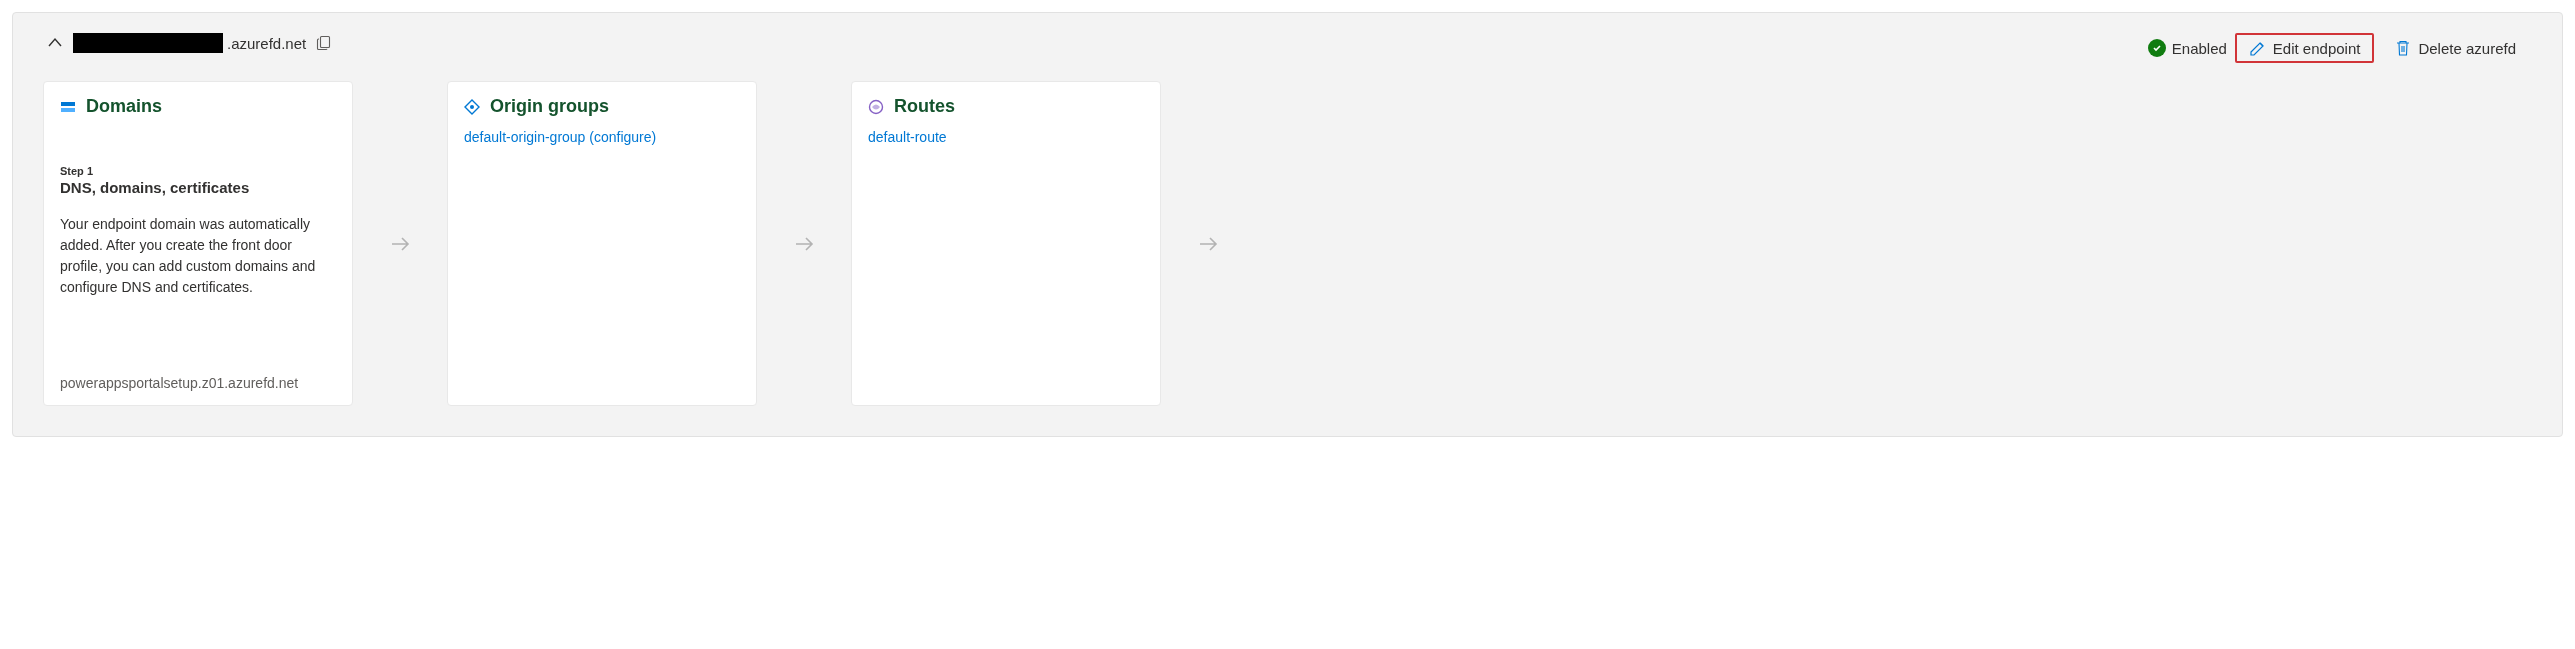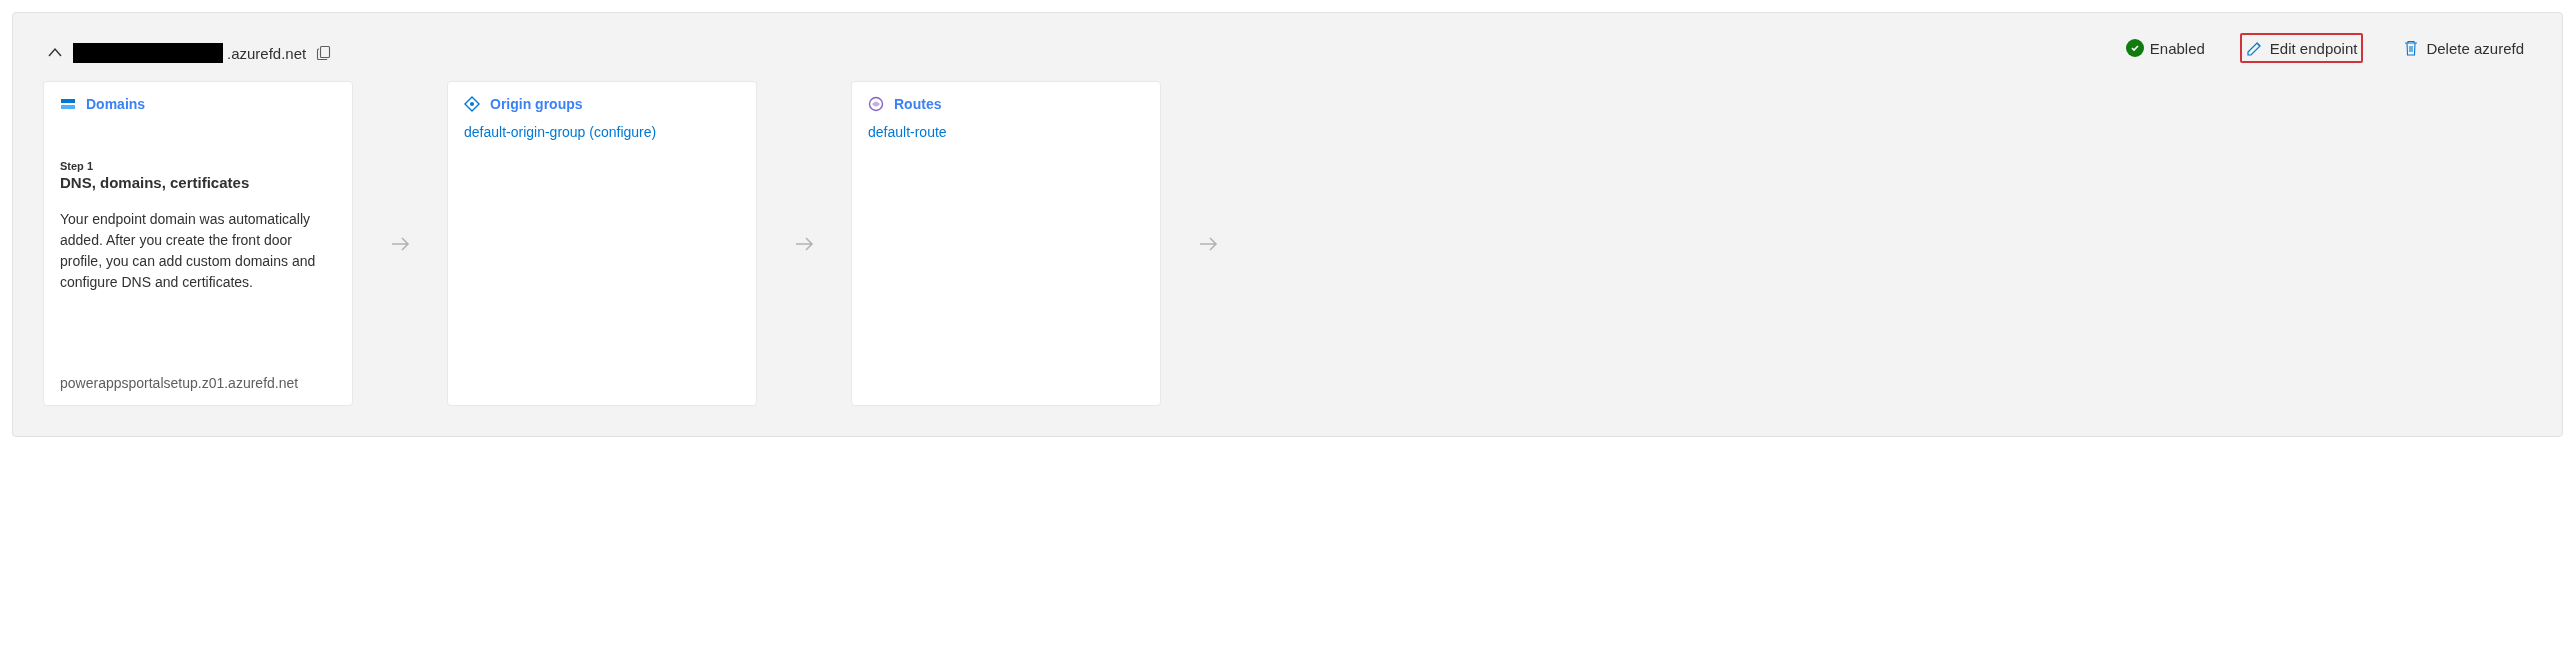--- a/index.html
+++ b/index.html
@@ -11,21 +11,21 @@
   }
   .panel {
     margin: 12px;
     background: #f3f3f3;
     border: 1px solid #e1e1e1;
     border-radius: 4px;
     padding: 20px 30px 30px 30px;
   }
   .header-row {
     display: flex;
-    align-items: flex-end;
+    align-items: flex-start;
     justify-content: space-between;
     margin-bottom: 18px;
     padding: 0 4px;
   }
   .header-left {
     display: flex;
     align-items: center;
     gap: 10px;
   }
   .chevron-up {
@@ -71,24 +71,23 @@
     border-radius: 50%;
     display: flex; align-items: center; justify-content: center;
   }
   .action-btn {
     display: flex;
     align-items: center;
     gap: 6px;
     font-size: 15px;
     color: #323130;
     cursor: pointer;
-    padding: 4px 4px;
+    padding: 4px 12px;
     background: transparent;
     border: none;
-    margin-left: 27px;
   }
   .action-btn.highlighted {
     border: 2px solid #d13438;
     border-radius: 2px;
   }
   .action-btn svg { width: 18px; height: 18px; }
   .cards-row {
     display: flex;
     align-items: stretch;
     gap: 0;
@@ -103,22 +102,22 @@
     display: flex;
     flex-direction: column;
     position: relative;
   }
   .card-header {
     display: flex;
     align-items: center;
     gap: 10px;
     margin-bottom: 12px;
     font-weight: 600;
-    font-size: 14px;
-    color: #3b82f6;
+    font-size: 18px;
+    color: #14532d;
   }
   .card-icon {
     width: 16px; height: 16px;
     display: flex; align-items: center; justify-content: center;
   }
   .link-item {
     color: #0078d4;
     font-size: 14px;
     cursor: pointer;
     margin-bottom: 6px;

